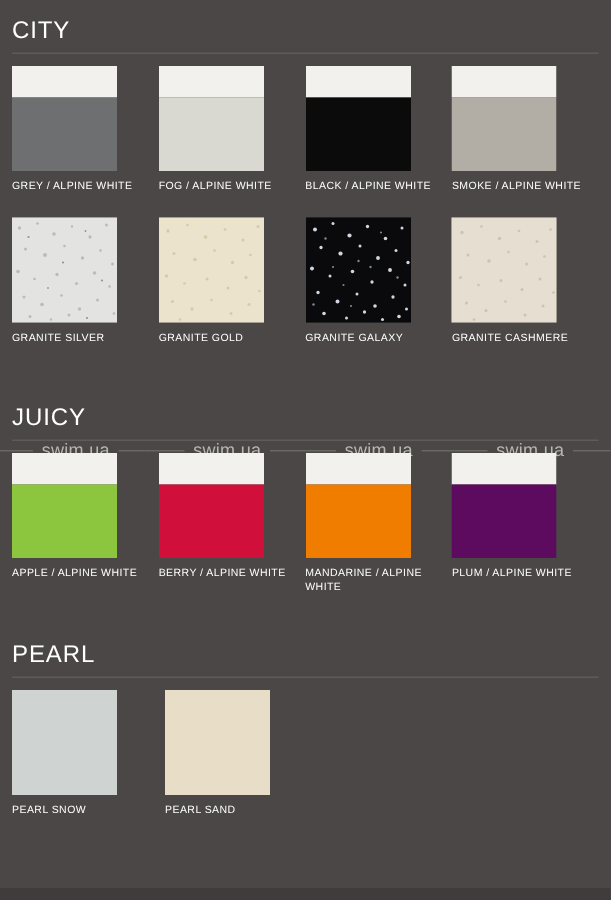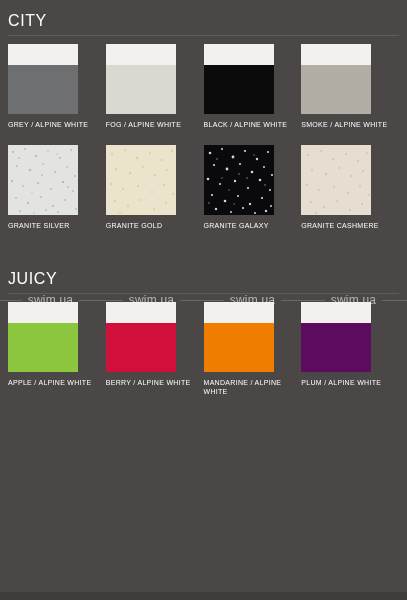--- a/index.html
+++ b/index.html
@@ -364,15 +364,31 @@
         <div class="swatch">
           <span class="top" style="background:#f2f1ed"></span>
           <span class="bot" style="background:#5c0b5e"></span>
         </div>
         <div class="swatch-label">PLUM / ALPINE WHITE</div>
       </div>
 
     </div>
   </div>
 
+  <div class="section section-pearl" style="margin-top:22px;">
+    <div class="section-title">PEARL</div>
+    <div class="swatch-row">
+
+      <div class="swatch-cell">
+        <div class="swatch" style="background:#cfd3d2"></div>
+        <div class="swatch-label">PEARL SNOW</div>
+      </div>
+
+      <div class="swatch-cell">
+        <div class="swatch" style="background:#e8ddc6"></div>
+        <div class="swatch-label">PEARL SAND</div>
+      </div>
+
+    </div>
+  </div>
 
   <div class="footer-bar"></div>
 </div>
 
 </body></html>

